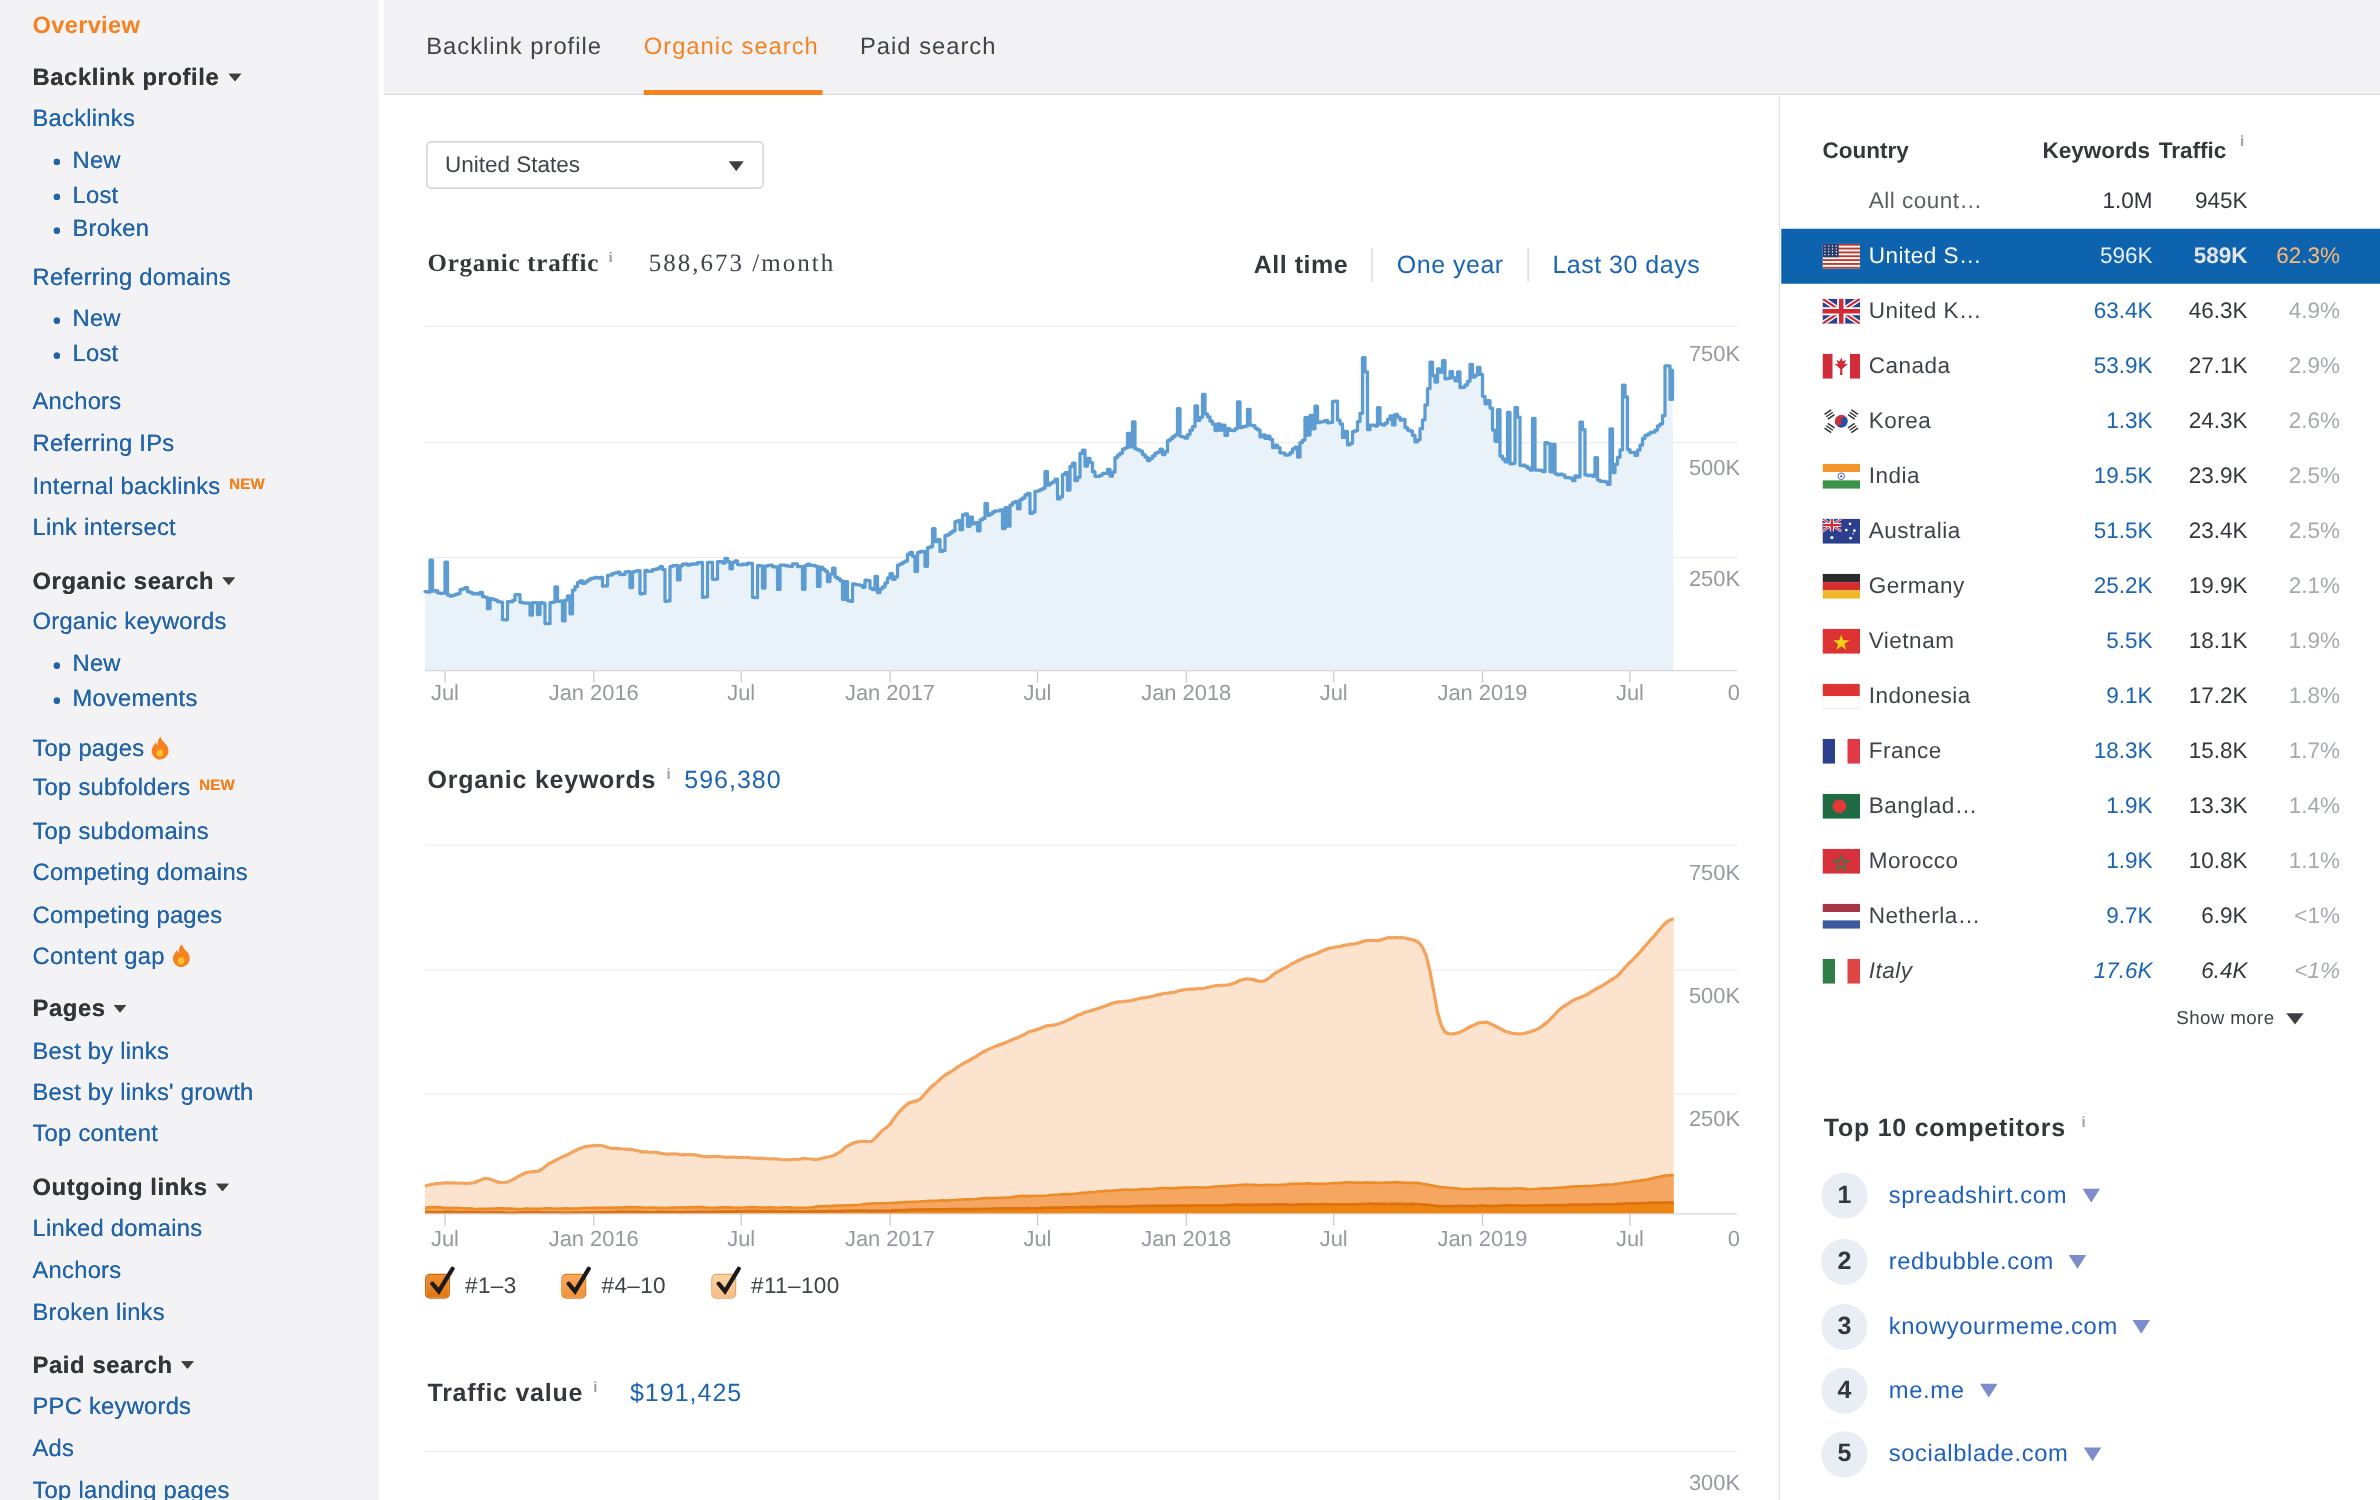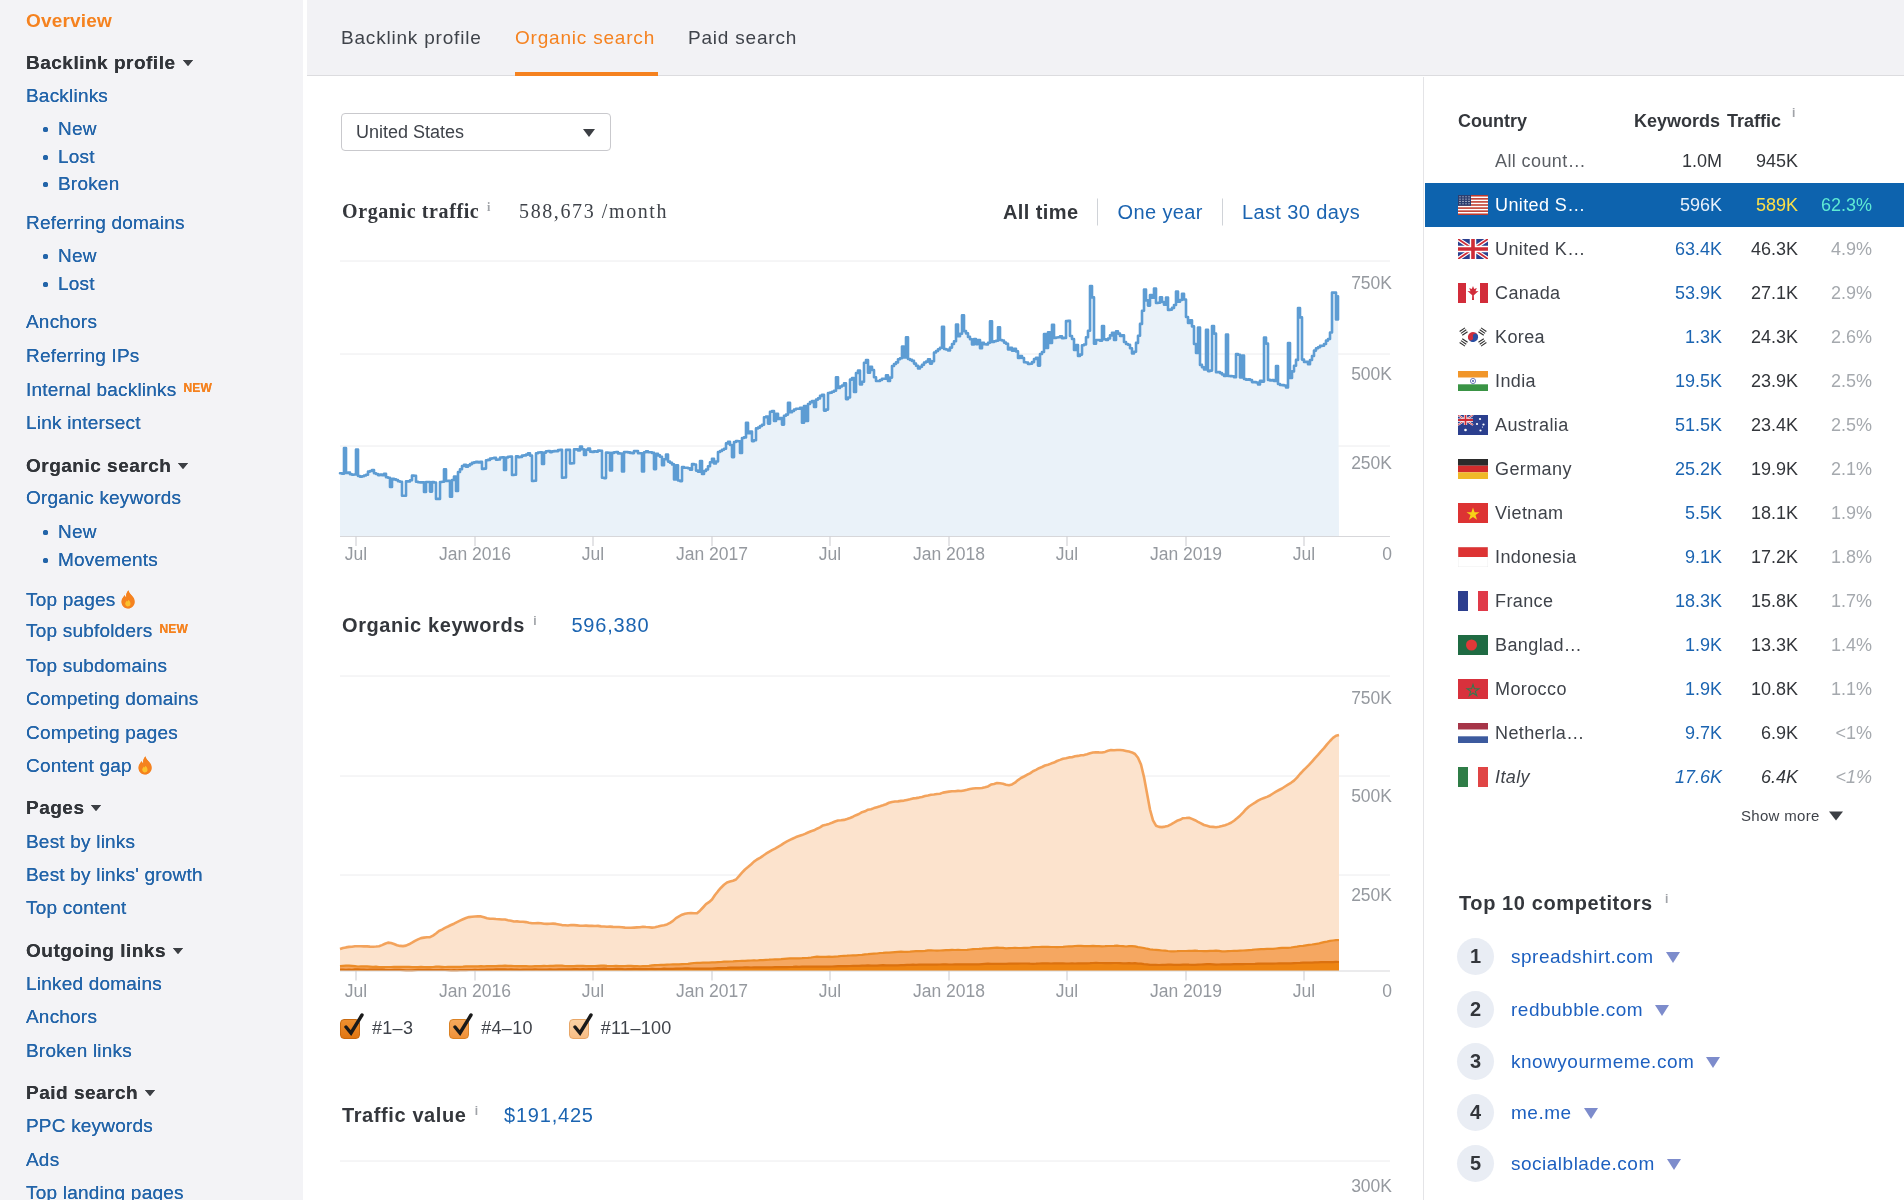--- a/index.html
+++ b/index.html
@@ -39,22 +39,22 @@
   .rp-head { position:absolute; font-size:18px; font-weight:bold; color:#34373c; transform:translateY(-50%); }
   .crow { position:absolute; left:1425px; width:479px; height:44px; }
   .crow.sel { background:#0d63ae; }
   .cflag { position:absolute; left:33px; top:12px; width:30px; height:20px; }
   .cname { position:absolute; left:70px; top:50%; transform:translateY(-50%); font-size:18px; color:#3f434a; white-space:nowrap; letter-spacing:0.4px; }
   .ckw { position:absolute; width:100px; right:182px; top:50%; transform:translateY(-50%); font-size:18px; color:#1b64b1; text-align:right; }
   .ctr { position:absolute; width:90px; right:106px; top:50%; transform:translateY(-50%); font-size:18px; color:#33363b; text-align:right; }
   .cpc { position:absolute; width:80px; right:32px; top:50%; transform:translateY(-50%); font-size:18px; color:#a5a9ae; text-align:right; }
   .crow.sel .cname { color:#fff; }
   .crow.sel .ckw { color:#e8f0fa; }
-  .crow.sel .ctr { color:#fde047; font-weight:normal; }
-  .crow.sel .cpc { color:#5eead4; }
+  .crow.sel .ctr { color:#e5e5e5; font-weight:bold; }
+  .crow.sel .cpc { color:#fdba74; }
   .comp { position:absolute; }
   .comp .num { position:absolute; left:0; top:0; width:37px; height:37px; border-radius:50%; background:#e9edf4; text-align:center; line-height:37px; font-size:20px; font-weight:bold; color:#33363b; }
   .comp .clink { position:absolute; left:54px; top:50%; font-size:19px; color:#1d60c0; white-space:nowrap; letter-spacing:0.5px; }
   .dtri { display:inline-block; width:0; height:0; border-left:7px solid transparent; border-right:7px solid transparent; border-top:11px solid #7d8ccc; margin-left:12px; }
 </style>
 </head>
 <body>
   <div id="sidebar" class="abs"></div>
   <div id="tabbar" class="abs">
     <div class="tab" style="left:34px;">Backlink profile</div>
@@ -148,21 +148,21 @@
   <div class="sl" style="top:1160px;">Ads</div>
   <div class="sl" style="top:1193px;">Top landing pages</div>
 
   <div id="dropdown" class="abs">
     <span class="dd-text">United States</span>
     <span class="dd-caret"></span>
   </div>
   <div class="h2" style="left:342px; top:211px;font-family:Liberation Serif, serif;">Organic traffic <span class="info" style="position:relative; top:-7px; left:2px;">i</span>&nbsp;&nbsp;<span class="ival" style="font-weight:normal; margin-left:19px;">588,673 /month</span></div>
   <div class="rangebar" style="left:1003px; top:212px;"><span style="font-weight:bold; color:#34373c;">All time</span><span class="rb-sep"></span><span class="blink">One year</span><span class="rb-sep"></span><span class="blink">Last 30 days</span></div>
 
-  <div class="h2" style="left:342px; top:625px;">Organic keywords <span class="info" style="position:relative; top:-7px; left:2px;">i</span>&nbsp;&nbsp;<span class="blueval" style="font-weight:normal; margin-left:24px;">596,380</span></div>
+  <div class="h2" style="left:342px; top:625px;">Organic keywords <span class="info" style="position:relative; top:-7px; left:2px;">i</span>&nbsp;&nbsp;<span class="blueval" style="font-weight:normal; ">596,380</span></div>
 
   <div class="h2" style="left:342px; top:1115px;">Traffic value <span class="info" style="position:relative; top:-7px; left:2px;">i</span>&nbsp;&nbsp;<span class="blueval" style="font-weight:normal; margin-left:15px;">$191,425</span></div>
 
   <svg class="abs" style="left:307px; top:250px;" width="1114" height="330" viewBox="0 0 1114 330">
     <line x1="33" y1="11" x2="1083" y2="11" stroke="#ececee" stroke-width="1"></line>
     <line x1="33" y1="104" x2="1083" y2="104" stroke="#ececee" stroke-width="1"></line>
     <line x1="33" y1="196" x2="1083" y2="196" stroke="#ececee" stroke-width="1"></line>
     <path d="M33.0 223.2 L35.0 223.2 L35.0 223.7 L37.0 223.7 L37.0 198.0 L39.0 198.0 L39.0 222.9 L41.0 222.9 L41.0 222.5 L43.0 222.5 L43.0 224.3 L45.0 224.3 L45.0 224.7 L47.0 224.7 L47.0 224.5 L49.0 224.5 L49.0 199.6 L51.0 199.6 L51.0 226.0 L53.0 226.0 L53.0 226.8 L55.0 226.8 L55.0 226.2 L57.0 226.2 L57.0 225.5 L59.0 225.5 L59.0 224.8 L61.0 224.8 L61.0 221.6 L63.0 221.6 L63.0 221.0 L65.0 221.0 L65.0 220.1 L67.0 220.1 L67.0 223.3 L69.0 223.3 L69.0 224.0 L71.0 224.0 L71.0 225.1 L73.0 225.1 L73.0 224.6 L75.0 224.6 L75.0 225.2 L77.0 225.2 L77.0 223.8 L79.0 223.8 L79.0 227.3 L81.0 227.3 L81.0 227.8 L83.0 227.8 L83.0 236.9 L85.0 236.9 L85.0 228.9 L87.0 228.9 L87.0 229.4 L89.0 229.4 L89.0 230.0 L91.0 230.0 L91.0 231.2 L93.0 231.2 L93.0 231.7 L95.0 231.7 L95.0 245.7 L97.0 245.7 L97.0 245.8 L99.0 245.8 L99.0 231.3 L101.0 231.3 L101.0 231.4 L103.0 231.4 L103.0 230.2 L105.0 230.2 L105.0 225.6 L107.0 225.6 L107.0 225.7 L109.0 225.7 L109.0 231.8 L111.0 231.8 L111.0 232.2 L113.0 232.2 L113.0 232.4 L115.0 232.4 L115.0 232.4 L117.0 232.4 L117.0 242.0 L119.0 242.0 L119.0 232.0 L121.0 232.0 L121.0 232.0 L123.0 232.0 L123.0 241.6 L125.0 241.6 L125.0 232.0 L127.0 232.0 L127.0 232.5 L129.0 232.5 L129.0 248.9 L131.0 248.9 L131.0 248.9 L133.0 248.9 L133.0 232.0 L135.0 232.0 L135.0 231.7 L137.0 231.7 L137.0 219.4 L139.0 219.4 L139.0 231.0 L141.0 231.0 L141.0 230.7 L143.0 230.7 L143.0 246.7 L145.0 246.7 L145.0 230.0 L147.0 230.0 L147.0 226.6 L149.0 226.6 L149.0 241.0 L151.0 241.0 L151.0 222.0 L153.0 222.0 L153.0 219.2 L155.0 219.2 L155.0 216.0 L157.0 216.0 L157.0 214.7 L159.0 214.7 L159.0 216.7 L161.0 216.7 L161.0 215.4 L163.0 215.4 L163.0 214.1 L165.0 214.1 L165.0 212.9 L167.0 212.9 L167.0 212.4 L169.0 212.4 L169.0 211.8 L171.0 211.8 L171.0 212.4 L173.0 212.4 L173.0 211.8 L175.0 211.8 L175.0 218.9 L177.0 218.9 L177.0 218.6 L179.0 218.6 L179.0 210.2 L181.0 210.2 L181.0 209.9 L183.0 209.9 L183.0 208.6 L185.0 208.6 L185.0 208.3 L187.0 208.3 L187.0 207.7 L189.0 207.7 L189.0 209.7 L191.0 209.7 L191.0 209.5 L193.0 209.5 L193.0 207.5 L195.0 207.5 L195.0 207.2 L197.0 207.2 L197.0 220.0 L199.0 220.0 L199.0 207.5 L201.0 207.5 L201.0 206.8 L203.0 206.8 L203.0 206.5 L205.0 206.5 L205.0 225.0 L207.0 225.0 L207.0 224.7 L209.0 224.7 L209.0 206.2 L211.0 206.2 L211.0 207.1 L213.0 207.1 L213.0 206.9 L215.0 206.9 L215.0 205.6 L217.0 205.6 L217.0 205.4 L219.0 205.4 L219.0 204.6 L221.0 204.6 L221.0 203.2 L223.0 203.2 L223.0 205.6 L225.0 205.6 L225.0 231.0 L227.0 231.0 L227.0 230.7 L229.0 230.7 L229.0 203.3 L231.0 203.3 L231.0 202.5 L233.0 202.5 L233.0 202.4 L235.0 202.4 L235.0 213.9 L237.0 213.9 L237.0 202.6 L239.0 202.6 L239.0 201.3 L241.0 201.3 L241.0 201.1 L243.0 201.1 L243.0 202.1 L245.0 202.1 L245.0 201.4 L247.0 201.4 L247.0 201.1 L249.0 201.1 L249.0 201.3 L251.0 201.3 L251.0 200.1 L253.0 200.1 L253.0 199.8 L255.0 199.8 L255.0 227.8 L257.0 227.8 L257.0 227.5 L259.0 227.5 L259.0 199.9 L261.0 199.9 L261.0 199.8 L263.0 199.8 L263.0 213.4 L265.0 213.4 L265.0 213.3 L267.0 213.3 L267.0 199.4 L269.0 199.4 L269.0 199.3 L271.0 199.3 L271.0 200.4 L273.0 200.4 L273.0 196.6 L275.0 196.6 L275.0 199.3 L277.0 199.3 L277.0 205.0 L279.0 205.0 L279.0 199.8 L281.0 199.8 L281.0 198.6 L283.0 198.6 L283.0 201.6 L285.0 201.6 L285.0 201.9 L287.0 201.9 L287.0 201.3 L289.0 201.3 L289.0 201.6 L291.0 201.6 L291.0 200.5 L293.0 200.5 L293.0 200.7 L295.0 200.7 L295.0 227.8 L297.0 227.8 L297.0 228.1 L299.0 228.1 L299.0 202.5 L301.0 202.5 L301.0 202.7 L303.0 202.7 L303.0 220.4 L305.0 220.4 L305.0 202.9 L307.0 202.9 L307.0 202.2 L309.0 202.2 L309.0 202.0 L311.0 202.0 L311.0 203.4 L313.0 203.4 L313.0 203.5 L315.0 203.5 L315.0 221.5 L317.0 221.5 L317.0 202.1 L319.0 202.1 L319.0 202.0 L321.0 202.0 L321.0 202.4 L323.0 202.4 L323.0 202.9 L325.0 202.9 L325.0 203.1 L327.0 203.1 L327.0 201.0 L329.0 201.0 L329.0 201.1 L331.0 201.1 L331.0 203.3 L333.0 203.3 L333.0 203.3 L335.0 203.3 L335.0 221.4 L337.0 221.4 L337.0 202.3 L339.0 202.3 L339.0 201.3 L341.0 201.3 L341.0 202.2 L343.0 202.2 L343.0 202.3 L345.0 202.3 L345.0 202.9 L347.0 202.9 L347.0 219.1 L349.0 219.1 L349.0 203.7 L351.0 203.7 L351.0 205.4 L353.0 205.4 L353.0 206.8 L355.0 206.8 L355.0 215.2 L357.0 215.2 L357.0 209.2 L359.0 209.2 L359.0 204.5 L361.0 204.5 L361.0 211.6 L363.0 211.6 L363.0 212.8 L365.0 212.8 L365.0 214.4 L367.0 214.4 L367.0 229.4 L369.0 229.4 L369.0 215.2 L371.0 215.2 L371.0 230.5 L373.0 230.5 L373.0 231.1 L375.0 231.1 L375.0 217.1 L377.0 217.1 L377.0 217.7 L379.0 217.7 L379.0 217.8 L381.0 217.8 L381.0 218.2 L383.0 218.2 L383.0 219.8 L385.0 219.8 L385.0 214.1 L387.0 214.1 L387.0 214.5 L389.0 214.5 L389.0 220.6 L391.0 220.6 L391.0 221.7 L393.0 221.7 L393.0 211.1 L395.0 211.1 L395.0 224.0 L397.0 224.0 L397.0 221.0 L399.0 221.0 L399.0 219.5 L401.0 219.5 L401.0 216.2 L403.0 216.2 L403.0 212.2 L405.0 212.2 L405.0 208.8 L407.0 208.8 L407.0 213.5 L409.0 213.5 L409.0 211.5 L411.0 211.5 L411.0 202.0 L413.0 202.0 L413.0 201.0 L415.0 201.0 L415.0 199.8 L417.0 199.8 L417.0 198.8 L419.0 198.8 L419.0 193.4 L421.0 193.4 L421.0 191.9 L423.0 191.9 L423.0 195.0 L425.0 195.0 L425.0 207.1 L427.0 207.1 L427.0 192.0 L429.0 192.0 L429.0 191.0 L431.0 191.0 L431.0 191.3 L433.0 191.3 L433.0 203.0 L435.0 203.0 L435.0 188.0 L437.0 188.0 L437.0 187.4 L439.0 187.4 L439.0 172.8 L441.0 172.8 L441.0 183.2 L443.0 183.2 L443.0 181.6 L445.0 181.6 L445.0 191.1 L447.0 191.1 L447.0 190.3 L449.0 190.3 L449.0 178.4 L451.0 178.4 L451.0 177.6 L453.0 177.6 L453.0 176.0 L455.0 176.0 L455.0 174.7 L457.0 174.7 L457.0 167.3 L459.0 167.3 L459.0 166.5 L461.0 166.5 L461.0 173.6 L463.0 173.6 L463.0 161.8 L465.0 161.8 L465.0 161.0 L467.0 161.0 L467.0 171.0 L469.0 171.0 L469.0 163.7 L471.0 163.7 L471.0 169.0 L473.0 169.0 L473.0 168.0 L475.0 168.0 L475.0 174.6 L477.0 174.6 L477.0 165.8 L479.0 165.8 L479.0 164.6 L481.0 164.6 L481.0 152.8 L483.0 152.8 L483.0 162.2 L485.0 162.2 L485.0 161.0 L487.0 161.0 L487.0 159.5 L489.0 159.5 L489.0 158.7 L491.0 158.7 L491.0 158.7 L493.0 158.7 L493.0 157.9 L495.0 157.9 L495.0 172.8 L497.0 172.8 L497.0 156.0 L499.0 156.0 L499.0 170.9 L501.0 170.9 L501.0 154.0 L503.0 154.0 L503.0 152.1 L505.0 152.1 L505.0 151.1 L507.0 151.1 L507.0 157.0 L509.0 157.0 L509.0 149.6 L511.0 149.6 L511.0 148.4 L513.0 148.4 L513.0 145.9 L515.0 145.9 L515.0 144.7 L517.0 144.7 L517.0 160.6 L519.0 160.6 L519.0 159.6 L521.0 159.6 L521.0 143.0 L523.0 143.0 L523.0 142.6 L525.0 142.6 L525.0 141.7 L527.0 141.7 L527.0 140.7 L529.0 140.7 L529.0 127.3 L531.0 127.3 L531.0 138.0 L533.0 138.0 L533.0 136.5 L535.0 136.5 L535.0 135.5 L537.0 135.5 L537.0 133.4 L539.0 133.4 L539.0 149.1 L541.0 149.1 L541.0 147.5 L543.0 147.5 L543.0 129.6 L545.0 129.6 L545.0 128.0 L547.0 128.0 L547.0 142.0 L549.0 142.0 L549.0 123.0 L551.0 123.0 L551.0 120.5 L553.0 120.5 L553.0 134.5 L555.0 134.5 L555.0 131.8 L557.0 131.8 L557.0 112.7 L559.0 112.7 L559.0 110.0 L561.0 110.0 L561.0 122.8 L563.0 122.8 L563.0 116.7 L565.0 116.7 L565.0 120.0 L567.0 120.0 L567.0 127.3 L569.0 127.3 L569.0 131.0 L571.0 131.0 L571.0 131.0 L573.0 131.0 L573.0 130.0 L575.0 130.0 L575.0 128.7 L577.0 128.7 L577.0 128.7 L579.0 128.7 L579.0 125.4 L581.0 125.4 L581.0 130.9 L583.0 130.9 L583.0 127.6 L585.0 127.6 L585.0 116.0 L587.0 116.0 L587.0 114.0 L589.0 114.0 L589.0 112.4 L591.0 112.4 L591.0 109.2 L593.0 109.2 L593.0 108.2 L595.0 108.2 L595.0 96.6 L597.0 96.6 L597.0 107.5 L599.0 107.5 L599.0 87.4 L601.0 87.4 L601.0 109.0 L603.0 109.0 L603.0 109.9 L605.0 109.9 L605.0 110.9 L607.0 110.9 L607.0 113.6 L609.0 113.6 L609.0 115.7 L611.0 115.7 L611.0 118.4 L613.0 118.4 L613.0 116.7 L615.0 116.7 L615.0 114.7 L617.0 114.7 L617.0 112.5 L619.0 112.5 L619.0 111.6 L621.0 111.6 L621.0 109.3 L623.0 109.3 L623.0 113.6 L625.0 113.6 L625.0 111.3 L627.0 111.3 L627.0 102.5 L629.0 102.5 L629.0 101.0 L631.0 101.0 L631.0 99.3 L633.0 99.3 L633.0 97.8 L635.0 97.8 L635.0 76.8 L637.0 76.8 L637.0 99.0 L639.0 99.0 L639.0 99.5 L641.0 99.5 L641.0 100.5 L643.0 100.5 L643.0 97.6 L645.0 97.6 L645.0 94.0 L647.0 94.0 L647.0 91.2 L649.0 91.2 L649.0 74.6 L651.0 74.6 L651.0 86.2 L653.0 86.2 L653.0 83.8 L655.0 83.8 L655.0 65.4 L657.0 65.4 L657.0 81.1 L659.0 81.1 L659.0 83.4 L661.0 83.4 L661.0 86.9 L663.0 86.9 L663.0 89.2 L665.0 89.2 L665.0 94.4 L667.0 94.4 L667.0 89.0 L669.0 89.0 L669.0 94.1 L671.0 94.1 L671.0 90.0 L673.0 90.0 L673.0 98.3 L675.0 98.3 L675.0 92.9 L677.0 92.9 L677.0 94.2 L679.0 94.2 L679.0 94.4 L681.0 94.4 L681.0 92.8 L683.0 92.8 L683.0 71.4 L685.0 71.4 L685.0 92.0 L687.0 92.0 L687.0 91.3 L689.0 91.3 L689.0 90.8 L691.0 90.8 L691.0 77.4 L693.0 77.4 L693.0 90.0 L695.0 90.0 L695.0 90.5 L697.0 90.5 L697.0 92.6 L699.0 92.6 L699.0 93.8 L701.0 93.8 L701.0 99.5 L703.0 99.5 L703.0 97.9 L705.0 97.9 L705.0 100.7 L707.0 100.7 L707.0 98.9 L709.0 98.9 L709.0 101.4 L711.0 101.4 L711.0 108.0 L713.0 108.0 L713.0 106.0 L715.0 106.0 L715.0 108.0 L717.0 108.0 L717.0 112.2 L719.0 112.2 L719.0 112.5 L721.0 112.5 L721.0 114.0 L723.0 114.0 L723.0 113.8 L725.0 113.8 L725.0 112.1 L727.0 112.1 L727.0 109.0 L729.0 109.0 L729.0 107.7 L731.0 107.7 L731.0 115.6 L733.0 115.6 L733.0 104.0 L735.0 104.0 L735.0 102.0 L737.0 102.0 L737.0 84.1 L739.0 84.1 L739.0 98.0 L741.0 98.0 L741.0 82.3 L743.0 82.3 L743.0 93.0 L745.0 93.0 L745.0 74.8 L747.0 74.8 L747.0 88.0 L749.0 88.0 L749.0 87.5 L751.0 87.5 L751.0 87.2 L753.0 87.2 L753.0 86.2 L755.0 86.2 L755.0 88.2 L757.0 88.2 L757.0 87.9 L759.0 87.9 L759.0 71.1 L761.0 71.1 L761.0 70.9 L763.0 70.9 L763.0 86.0 L765.0 86.0 L765.0 89.0 L767.0 89.0 L767.0 99.9 L769.0 99.9 L769.0 95.0 L771.0 95.0 L771.0 105.9 L773.0 105.9 L773.0 104.6 L775.0 104.6 L775.0 95.3 L777.0 95.3 L777.0 94.5 L779.0 94.5 L779.0 87.2 L781.0 87.2 L781.0 80.7 L783.0 80.7 L783.0 36.0 L785.0 36.0 L785.0 47.4 L787.0 47.4 L787.0 93.7 L789.0 93.7 L789.0 90.0 L791.0 90.0 L791.0 90.0 L793.0 90.0 L793.0 90.8 L795.0 90.8 L795.0 76.1 L797.0 76.1 L797.0 89.3 L799.0 89.3 L799.0 90.0 L801.0 90.0 L801.0 88.5 L803.0 88.5 L803.0 85.4 L805.0 85.4 L805.0 82.7 L807.0 82.7 L807.0 89.9 L809.0 89.9 L809.0 81.4 L811.0 81.4 L811.0 83.6 L813.0 83.6 L813.0 86.0 L815.0 86.0 L815.0 85.4 L817.0 85.4 L817.0 92.0 L819.0 92.0 L819.0 94.0 L821.0 94.0 L821.0 94.8 L823.0 94.8 L823.0 98.3 L825.0 98.3 L825.0 103.5 L827.0 103.5 L827.0 101.8 L829.0 101.8 L829.0 92.9 L831.0 92.9 L831.0 85.8 L833.0 85.8 L833.0 73.9 L835.0 73.9 L835.0 60.8 L837.0 60.8 L837.0 39.6 L839.0 39.6 L839.0 50.4 L841.0 50.4 L841.0 55.6 L843.0 55.6 L843.0 45.0 L845.0 45.0 L845.0 47.7 L847.0 47.7 L847.0 38.5 L849.0 38.5 L849.0 53.0 L851.0 53.0 L851.0 52.7 L853.0 52.7 L853.0 47.2 L855.0 47.2 L855.0 52.0 L857.0 52.0 L857.0 54.7 L859.0 54.7 L859.0 47.5 L861.0 47.5 L861.0 60.0 L863.0 60.0 L863.0 59.6 L865.0 59.6 L865.0 57.9 L867.0 57.9 L867.0 55.0 L869.0 55.0 L869.0 41.5 L871.0 41.5 L871.0 51.7 L873.0 51.7 L873.0 50.0 L875.0 50.0 L875.0 43.8 L877.0 43.8 L877.0 49.5 L879.0 49.5 L879.0 67.0 L881.0 67.0 L881.0 73.0 L883.0 73.0 L883.0 70.4 L885.0 70.4 L885.0 76.4 L887.0 76.4 L887.0 94.0 L889.0 94.0 L889.0 103.0 L891.0 103.0 L891.0 77.6 L893.0 77.6 L893.0 114.9 L895.0 114.9 L895.0 117.2 L897.0 117.2 L897.0 119.5 L899.0 119.5 L899.0 79.9 L901.0 79.9 L901.0 121.1 L903.0 121.1 L903.0 120.6 L905.0 120.6 L905.0 76.0 L907.0 76.0 L907.0 83.6 L909.0 83.6 L909.0 122.3 L911.0 122.3 L911.0 122.1 L913.0 122.1 L913.0 123.1 L915.0 123.1 L915.0 124.5 L917.0 124.5 L917.0 126.0 L919.0 126.0 L919.0 84.6 L921.0 84.6 L921.0 126.0 L923.0 126.0 L923.0 126.1 L925.0 126.1 L925.0 126.2 L927.0 126.2 L927.0 127.3 L929.0 127.3 L929.0 104.0 L931.0 104.0 L931.0 104.8 L933.0 104.8 L933.0 127.5 L935.0 127.5 L935.0 105.5 L937.0 105.5 L937.0 129.0 L939.0 129.0 L939.0 129.8 L941.0 129.8 L941.0 129.2 L943.0 129.2 L943.0 130.0 L945.0 130.0 L945.0 132.1 L947.0 132.1 L947.0 132.1 L949.0 132.1 L949.0 132.5 L951.0 132.5 L951.0 134.4 L953.0 134.4 L953.0 130.7 L955.0 130.7 L955.0 131.6 L957.0 131.6 L957.0 87.6 L959.0 87.6 L959.0 93.6 L961.0 93.6 L961.0 129.9 L963.0 129.9 L963.0 130.4 L965.0 130.4 L965.0 130.0 L967.0 130.0 L967.0 131.0 L969.0 131.0 L969.0 116.1 L971.0 116.1 L971.0 134.0 L973.0 134.0 L973.0 135.0 L975.0 135.0 L975.0 135.1 L977.0 135.1 L977.0 135.5 L979.0 135.5 L979.0 137.5 L981.0 137.5 L981.0 93.0 L983.0 93.0 L983.0 128.0 L985.0 128.0 L985.0 121.4 L987.0 121.4 L987.0 115.8 L989.0 115.8 L989.0 109.9 L991.0 109.9 L991.0 58.0 L993.0 58.0 L993.0 67.4 L995.0 67.4 L995.0 109.6 L997.0 109.6 L997.0 111.9 L999.0 111.9 L999.0 111.9 L1001.0 111.9 L1001.0 114.3 L1003.0 114.3 L1003.0 110.0 L1005.0 110.0 L1005.0 106.0 L1007.0 106.0 L1007.0 100.6 L1009.0 100.6 L1009.0 98.3 L1011.0 98.3 L1011.0 97.3 L1013.0 97.3 L1013.0 95.9 L1015.0 95.9 L1015.0 95.7 L1017.0 95.7 L1017.0 94.0 L1019.0 94.0 L1019.0 90.6 L1021.0 90.6 L1021.0 89.0 L1023.0 89.0 L1023.0 82.5 L1025.0 82.5 L1025.0 42.6 L1027.0 42.6 L1027.0 42.6 L1029.0 42.6 L1029.0 69.5 L1031.0 69.5 L1031.0 46.2 L1032 286.5 L33 286.5 Z" fill="#eaf2f9" stroke="none"></path>
     <line x1="33" y1="286.5" x2="1083" y2="286.5" stroke="#d7d7da" stroke-width="1"></line>
     <line x1="49" y1="286.5" x2="49" y2="296.0" stroke="#c9c9ce" stroke-width="1"></line>

